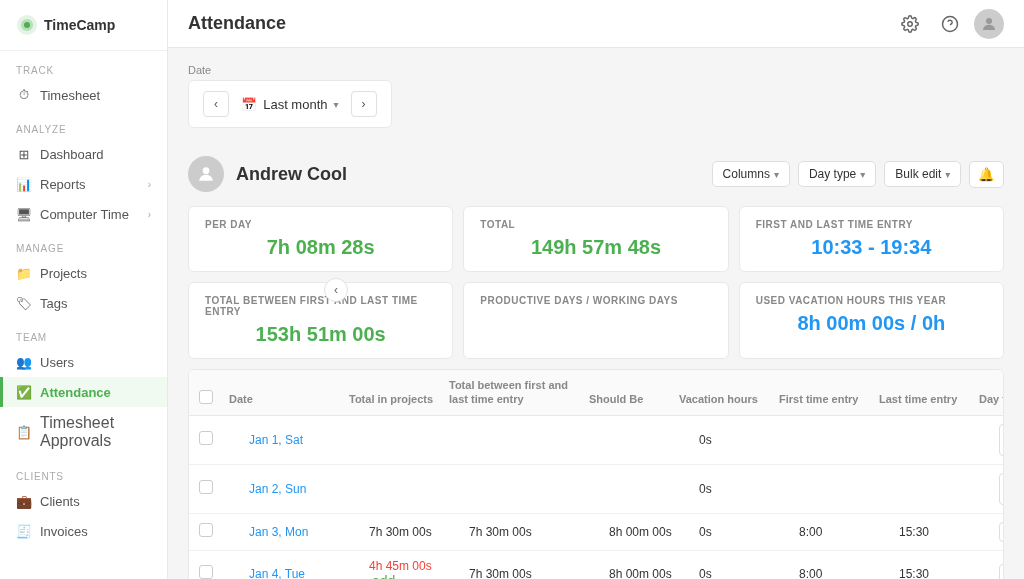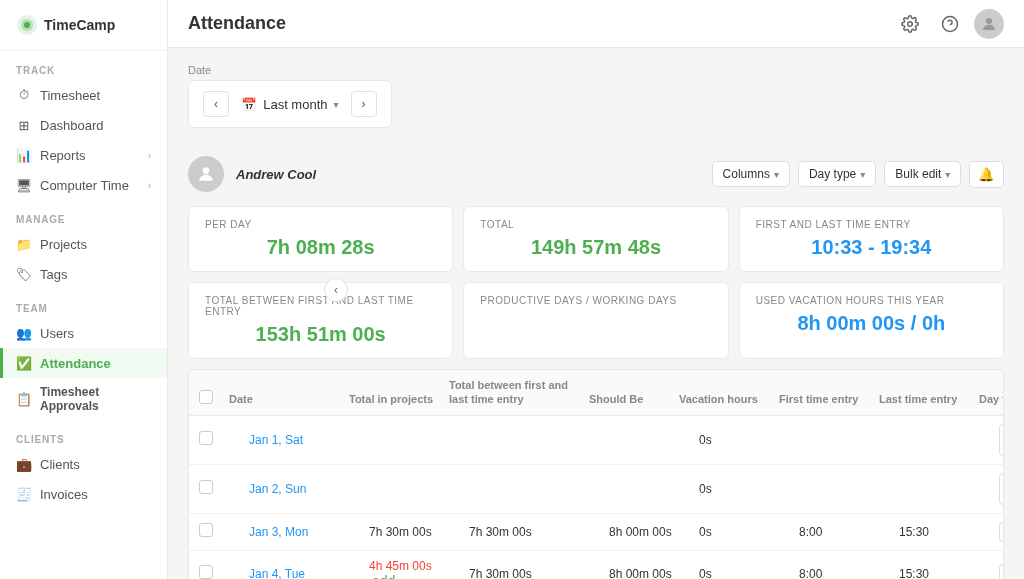--- a/index.html
+++ b/index.html
@@ -2,21 +2,21 @@
 <html><head>
   <meta charset="utf-8">
   <style>
     * { box-sizing: border-box; margin: 0; padding: 0; }
     body { font-family: -apple-system, BlinkMacSystemFont, 'Segoe UI', sans-serif; font-size: 13px; background: #f5f5f5; color: #333; display: flex; height: 100vh; overflow: hidden; }
 
     
     #sidebar { width: 168px; background: #fff; border-right: 1px solid #e8e8e8; display: flex; flex-direction: column; padding: 0; flex-shrink: 0; }
     .sidebar-logo { display: flex; align-items: center; gap: 6px; padding: 14px 16px; border-bottom: 1px solid #f0f0f0; }
     .logo-icon { width: 22px; height: 22px; }
-    .sidebar-section-label { font-size: 10px; color: #aaa; font-weight: 700; letter-spacing: 0.8px; padding: 14px 16px 4px; text-transform: uppercase; }
+    .sidebar-section-label { font-size: 10px; color: #aaa; font-weight: 400; letter-spacing: 0.8px; padding: 14px 16px 4px; text-transform: uppercase; }
     .sidebar-item { display: flex; align-items: center; gap: 8px; padding: 7px 16px; cursor: pointer; color: #555; font-size: 13px; border-radius: 0; position: relative; }
     .sidebar-item.active { color: #4caf50; font-weight: 600; background: #f0faf0; }
     .sidebar-item.active::before { content: ''; position: absolute; left: 0; top: 0; bottom: 0; width: 3px; background: #4caf50; }
     .sidebar-item .icon { width: 16px; height: 16px; display: flex; align-items: center; justify-content: center; color: inherit; }
     .sidebar-item .arrow { margin-left: auto; font-size: 10px; color: #aaa; }
 
     
     #main { flex: 1; display: flex; flex-direction: column; overflow: hidden; }
 
     
@@ -30,31 +30,31 @@
     .content { flex: 1; overflow-y: auto; padding: 16px 20px; }
 
     
     .date-bar { background: #fff; border: 1px solid #e8e8e8; border-radius: 6px; padding: 10px 14px; display: inline-flex; align-items: center; gap: 6px; margin-bottom: 14px; }
     .date-nav-btn { background: none; border: 1px solid #e0e0e0; border-radius: 4px; width: 26px; height: 26px; cursor: pointer; display: flex; align-items: center; justify-content: center; color: #555; font-size: 12px; }
     .date-display { display: flex; align-items: center; gap: 6px; font-size: 13px; font-weight: 500; color: #333; padding: 0 6px; }
 
     
     .user-row { display: flex; align-items: center; gap: 12px; margin-bottom: 14px; }
     .user-avatar { width: 36px; height: 36px; border-radius: 50%; background: #ccc; display: flex; align-items: center; justify-content: center; color: #fff; font-size: 15px; }
-    .user-name { font-size: 13px; font-weight: 600; color: #333; font-style: italic; }
+    .user-name { font-size: 18px; font-weight: 600; color: #333; }
     .user-actions { margin-left: auto; display: flex; gap: 8px; align-items: center; }
     .action-btn { background: #fff; border: 1px solid #ddd; border-radius: 5px; padding: 5px 10px; cursor: pointer; font-size: 12px; color: #333; display: flex; align-items: center; gap: 4px; }
     .action-btn .chevron { font-size: 10px; color: #888; }
     .awaiting-btn { background: #fff; border: 1px solid #ddd; border-radius: 5px; padding: 5px 12px; font-size: 12px; color: #555; cursor: pointer; }
     .bell-btn { background: #fff; border: 1px solid #ddd; border-radius: 5px; padding: 5px 8px; cursor: pointer; color: #555; }
 
     
     .stats-row { display: flex; gap: 10px; margin-bottom: 10px; }
     .stat-card { background: #fff; border: 1px solid #e8e8e8; border-radius: 6px; padding: 12px 16px; flex: 1; }
-    .stat-label { font-size: 10px; color: #888; text-transform: uppercase; letter-spacing: 0.5px; font-weight: 400; margin-bottom: 6px; }
+    .stat-label { font-size: 10px; color: #888; text-transform: uppercase; letter-spacing: 0.5px; font-weight: 700; margin-bottom: 6px; }
     .stat-value { font-size: 20px; font-weight: 700; color: #4caf50; text-align: center; }
     .stat-value.blue { color: #2196f3; }
 
     
     .table-container { background: #fff; border: 1px solid #e8e8e8; border-radius: 6px; overflow: hidden; }
     .table-header { display: grid; grid-template-columns: 30px 120px 100px 140px 90px 100px 100px 100px 110px; align-items: end; padding: 8px 10px; border-bottom: 1px solid #e8e8e8; background: #fafafa; }
     .th { font-size: 11px; color: #888; font-weight: 600; line-height: 1.3; }
     .table-row-item { display: grid; grid-template-columns: 30px 120px 100px 140px 90px 100px 100px 100px 110px; align-items: center; padding: 8px 10px; border-bottom: 1px solid #f0f0f0; background: #fff; }
     .td { font-size: 12px; color: #333; margin-left: 20px; }
     .td.date-link { color: #2196f3; font-weight: 500; cursor: pointer; }
@@ -82,20 +82,21 @@
 
   <div>
     <div class="sidebar-section-label">TRACK</div>
     <div class="sidebar-item">
       <span class="icon">⏱</span>
       <span>Timesheet</span>
     </div>
   </div>
 
   <div>
+    <div class="sidebar-section-label">ANALYZE</div>
     <div class="sidebar-item">
       <span class="icon">⊞</span>
       <span>Dashboard</span>
     </div>
     <div class="sidebar-item">
       <span class="icon">📊</span>
       <span>Reports</span>
       <span class="arrow">›</span>
     </div>
     <div class="sidebar-item">
@@ -122,21 +123,21 @@
     <div class="sidebar-item">
       <span class="icon">👥</span>
       <span>Users</span>
     </div>
     <div class="sidebar-item active">
       <span class="icon" style="color:#4caf50;">✅</span>
       <span>Attendance</span>
     </div>
     <div class="sidebar-item">
       <span class="icon">📋</span>
-      <span style="font-size:12px;font-weight:bold;">Timesheet Approvals</span>
+      <span style="font-size:16px;">Timesheet Approvals</span>
     </div>
   </div>
 
   <div>
     <div class="sidebar-section-label">CLIENTS</div>
     <div class="sidebar-item">
       <span class="icon">💼</span>
       <span>Clients</span>
     </div>
     <div class="sidebar-item">

